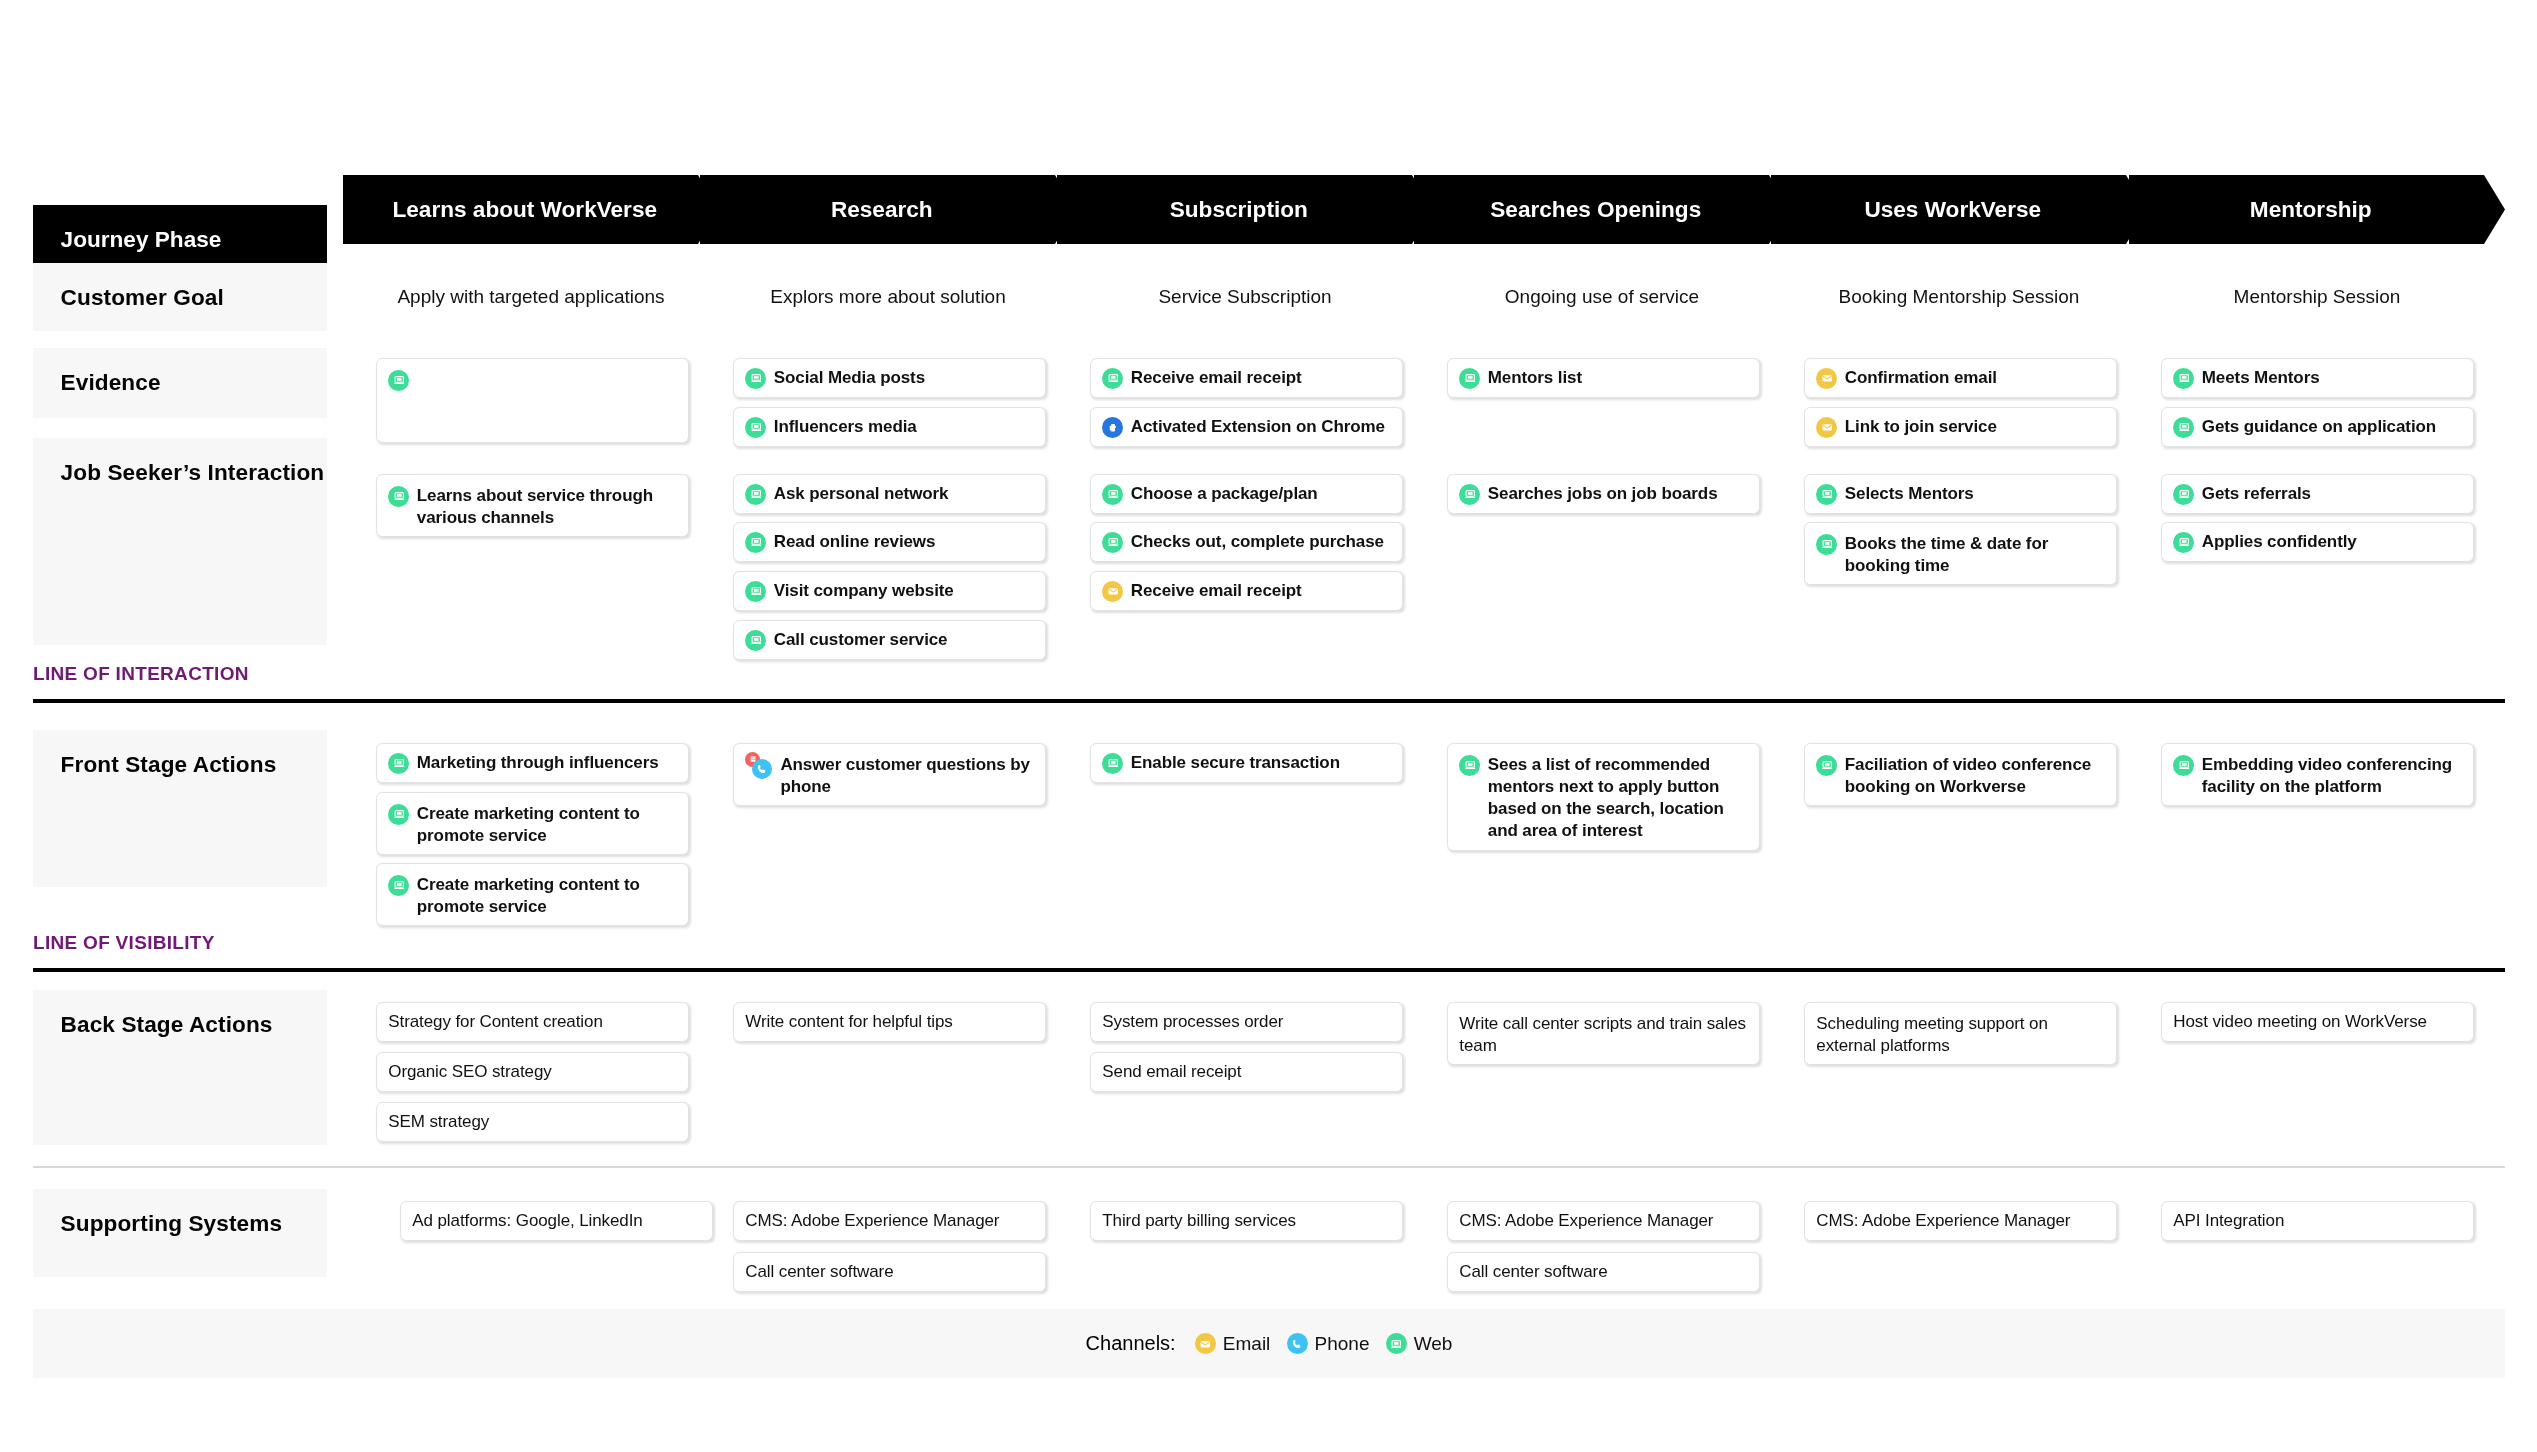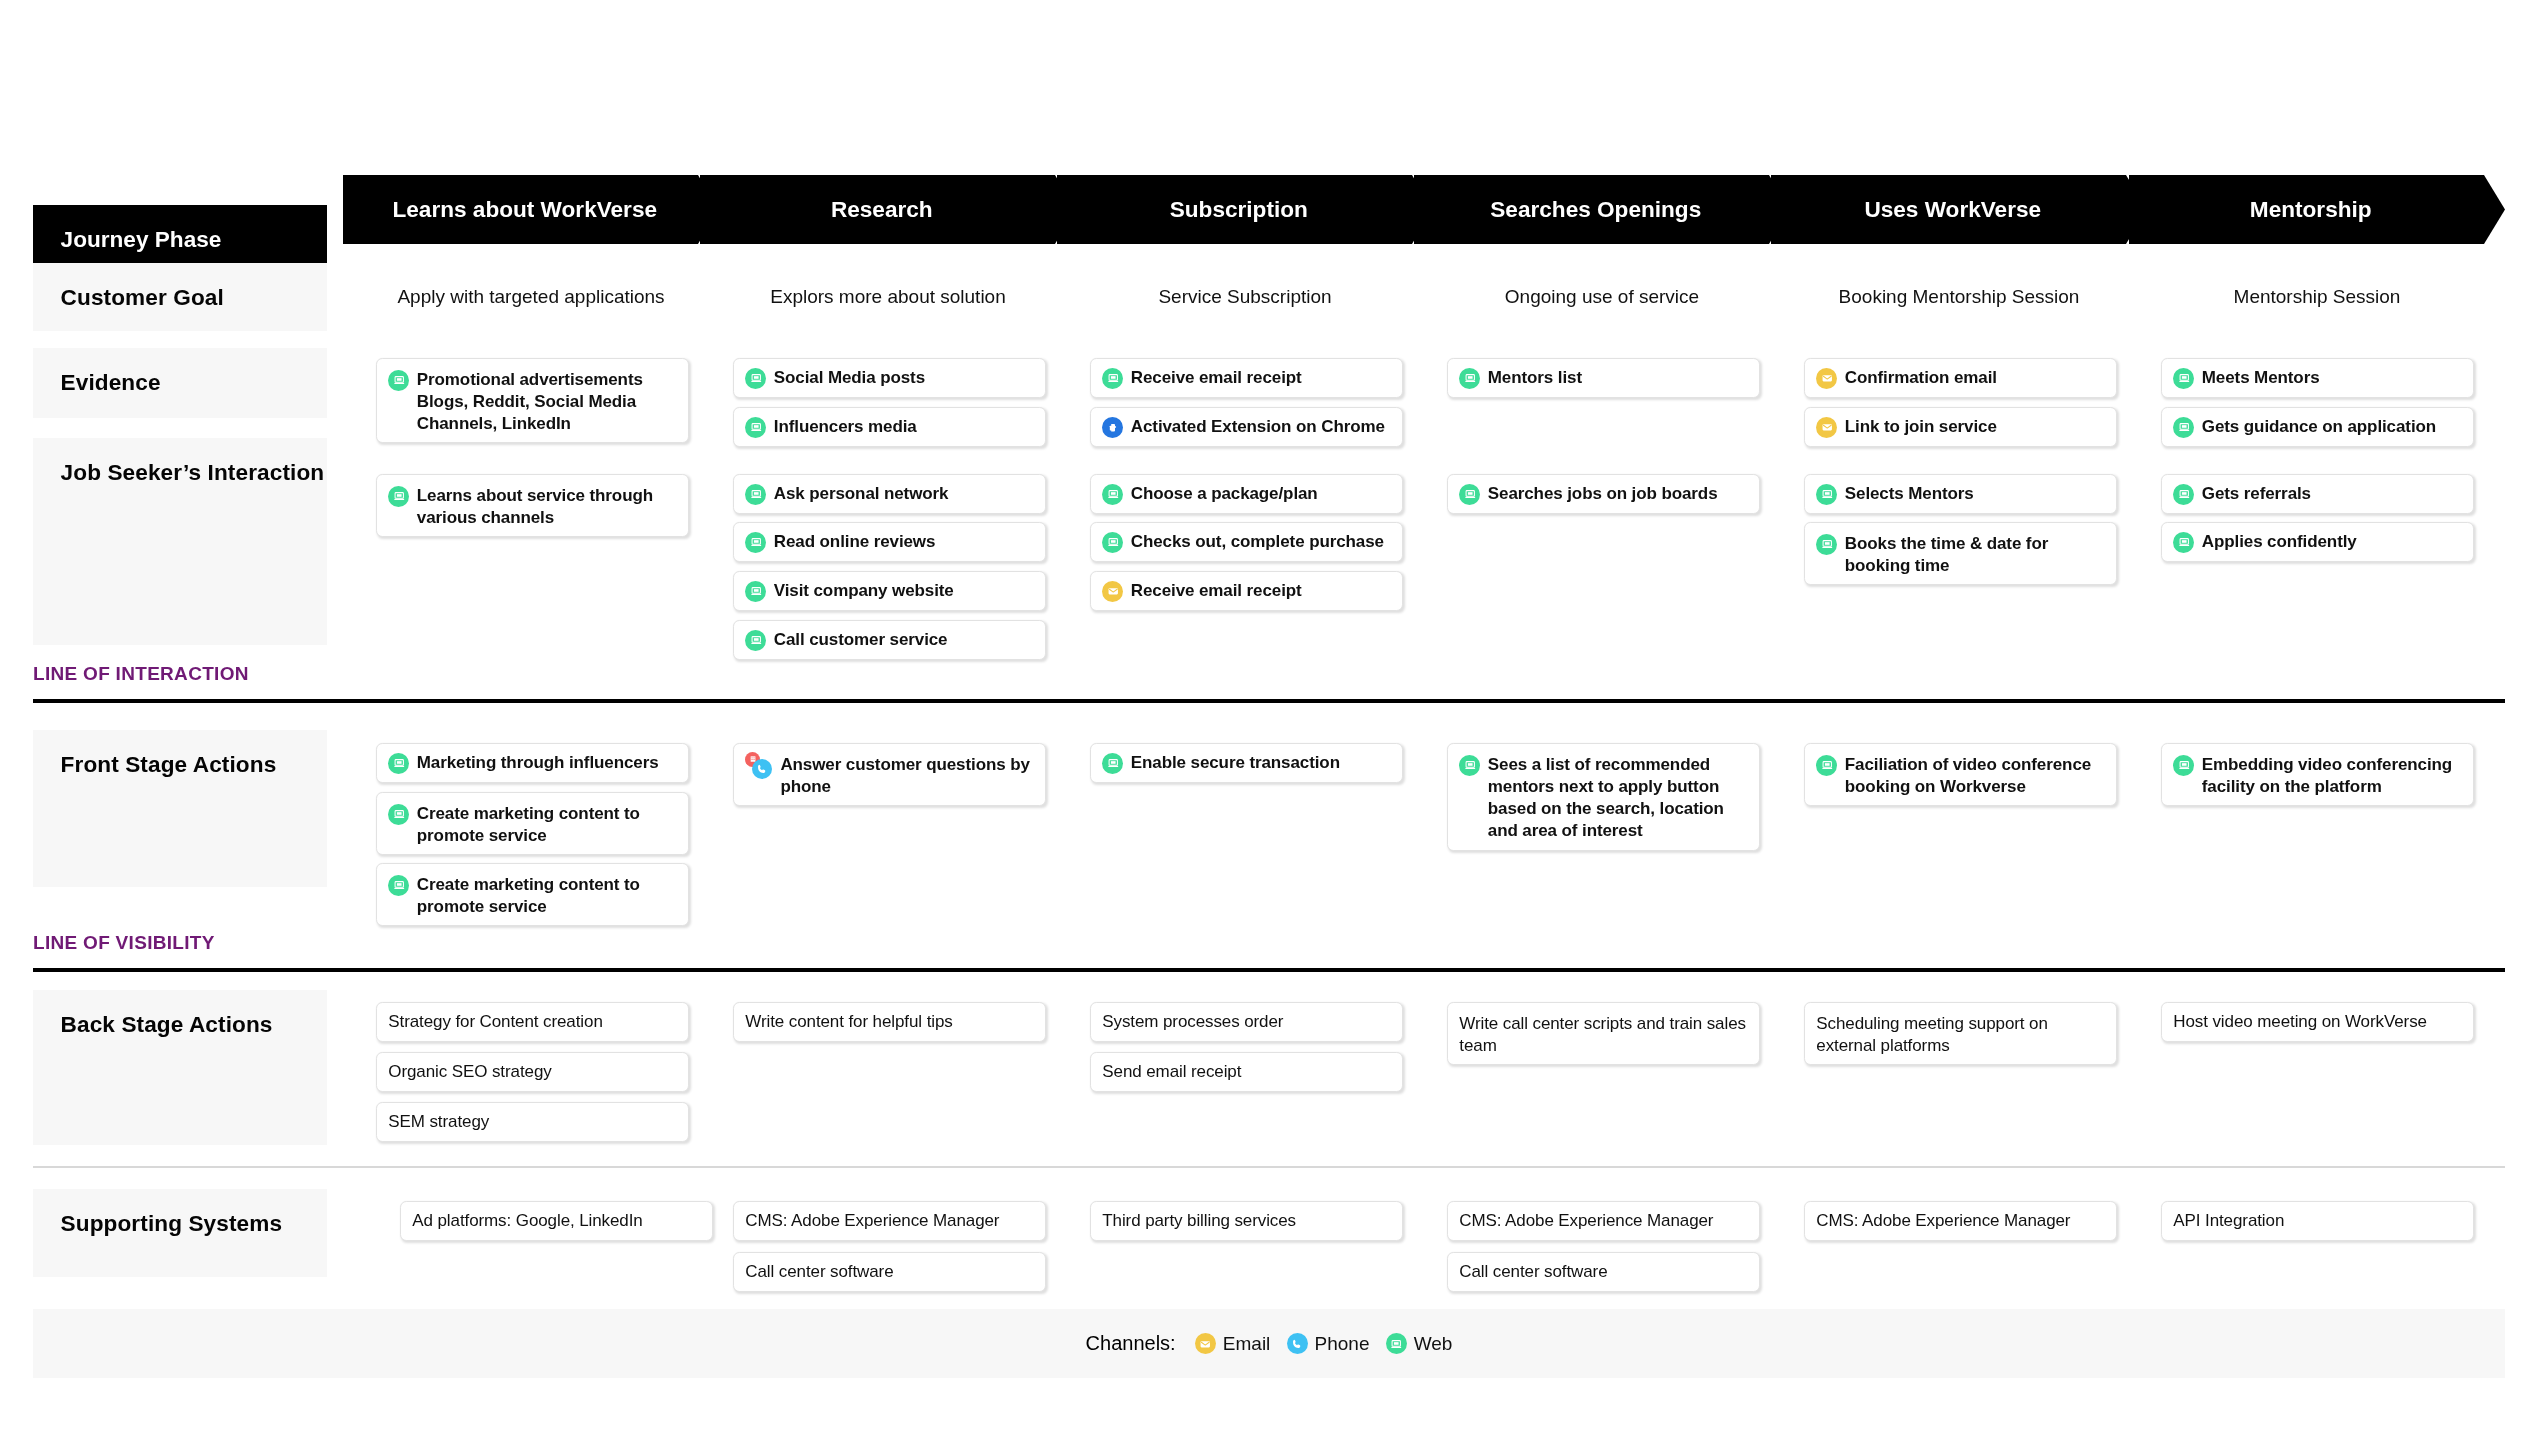--- a/index.html
+++ b/index.html
@@ -186,21 +186,20 @@
     </div>
   <div id="card-layer">
       <div class="card" style="left: 376px; top: 358px; width: 313px; height: 85px;">
         <span class="ic ic-web">
           <svg width="12.5" height="12.5" viewBox="0 0 24 24">
             <rect x="4" y="5" width="16" height="11" rx="1.6" fill="none" stroke="#fff" stroke-width="2"></rect>
             <rect x="7.5" y="8" width="9" height="5" fill="#fff"></rect>
             <rect x="2.5" y="17" width="19" height="2.2" rx="1.1" fill="#fff"></rect>
           </svg>
         </span>
-        <div class="txt">Promotional advertisements Blogs, Reddit, Social Media Channels, LinkedIn</div>
       </div>
       <div class="card center" style="left: 733px; top: 358px; width: 313px; height: 40px;">
         <span class="ic ic-web">
           <svg width="12.5" height="12.5" viewBox="0 0 24 24">
             <rect x="4" y="5" width="16" height="11" rx="1.6" fill="none" stroke="#fff" stroke-width="2"></rect>
             <rect x="7.5" y="8" width="9" height="5" fill="#fff"></rect>
             <rect x="2.5" y="17" width="19" height="2.2" rx="1.1" fill="#fff"></rect>
           </svg>
         </span>
         <div class="txt">Social Media posts</div>

